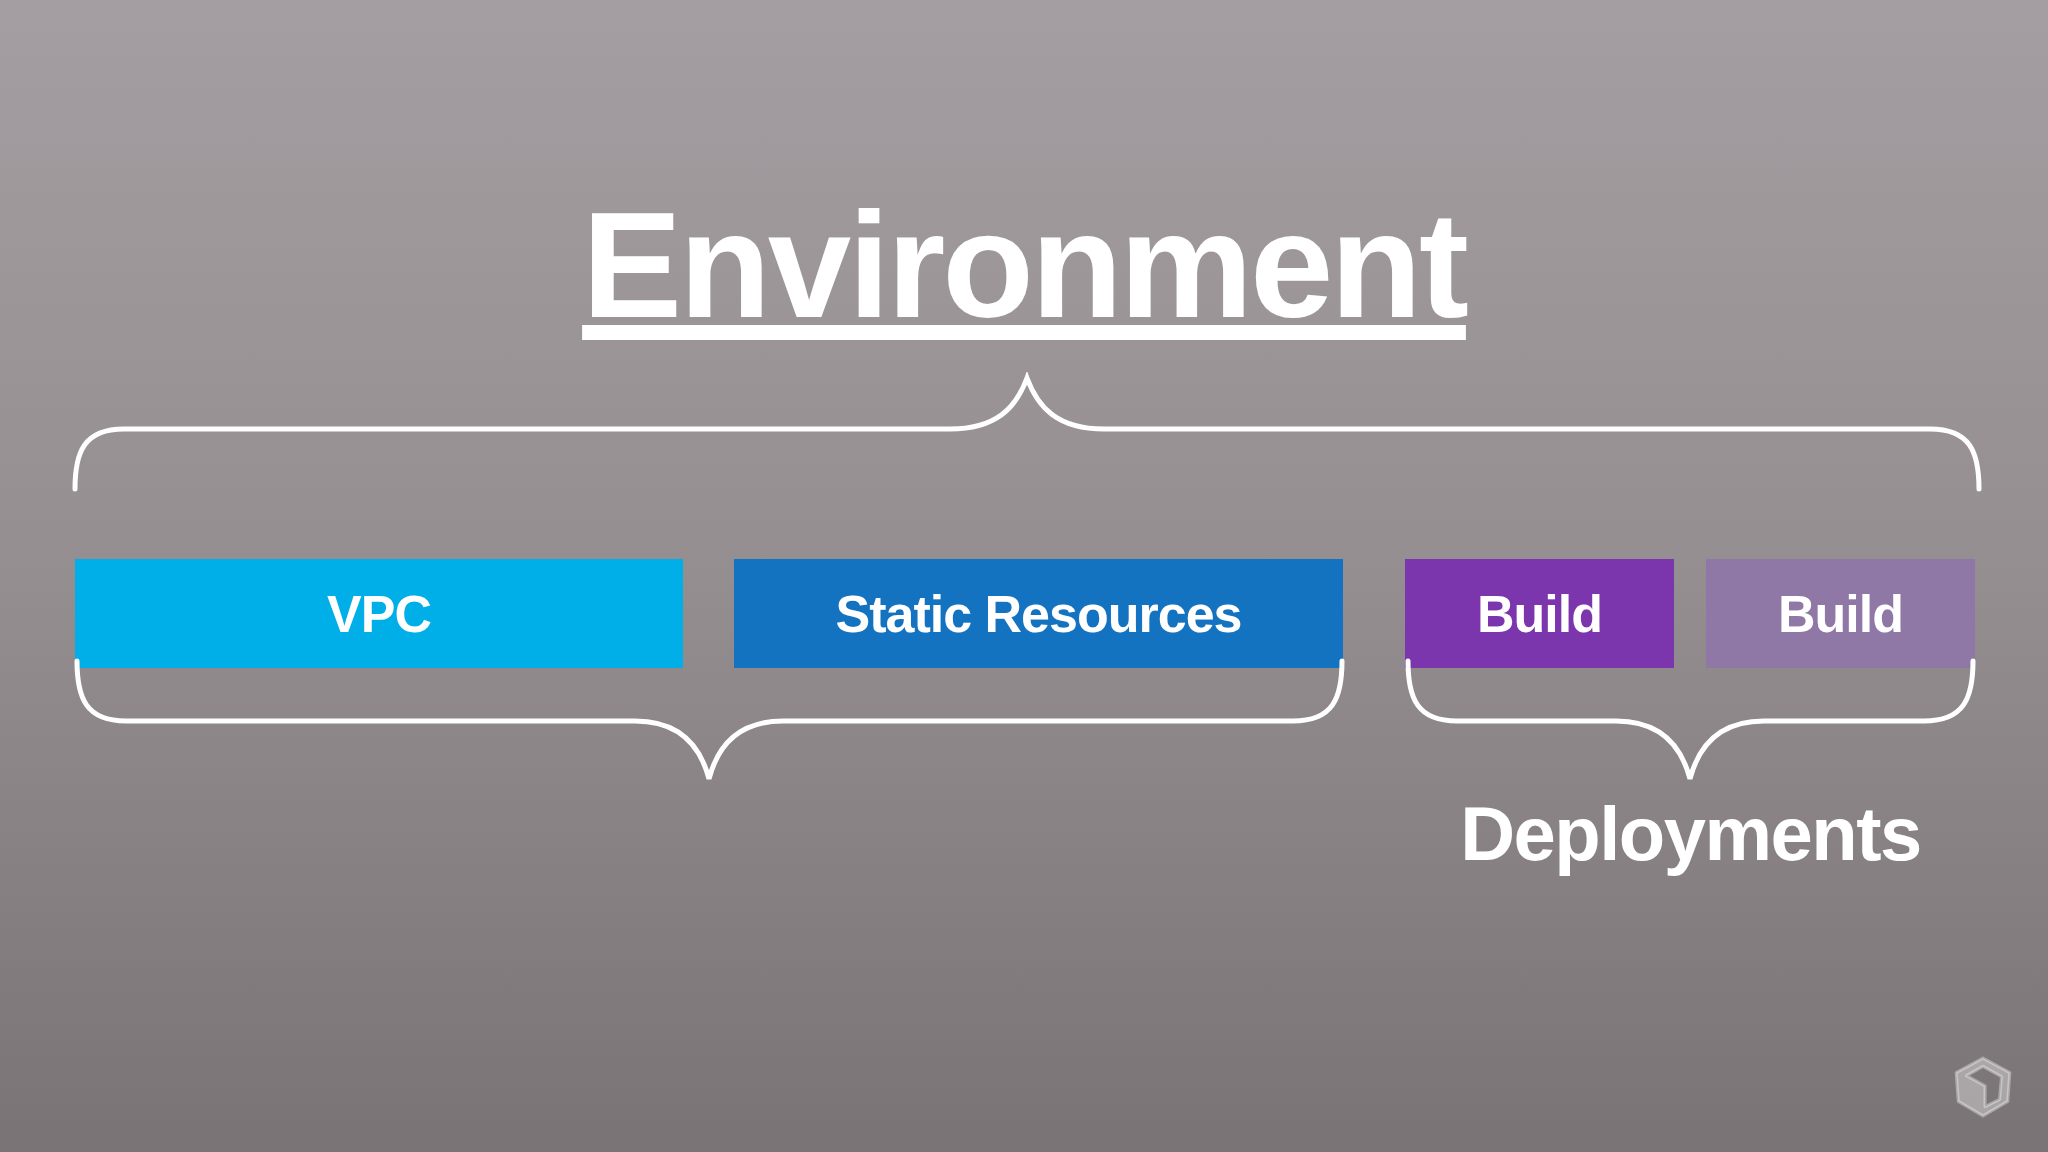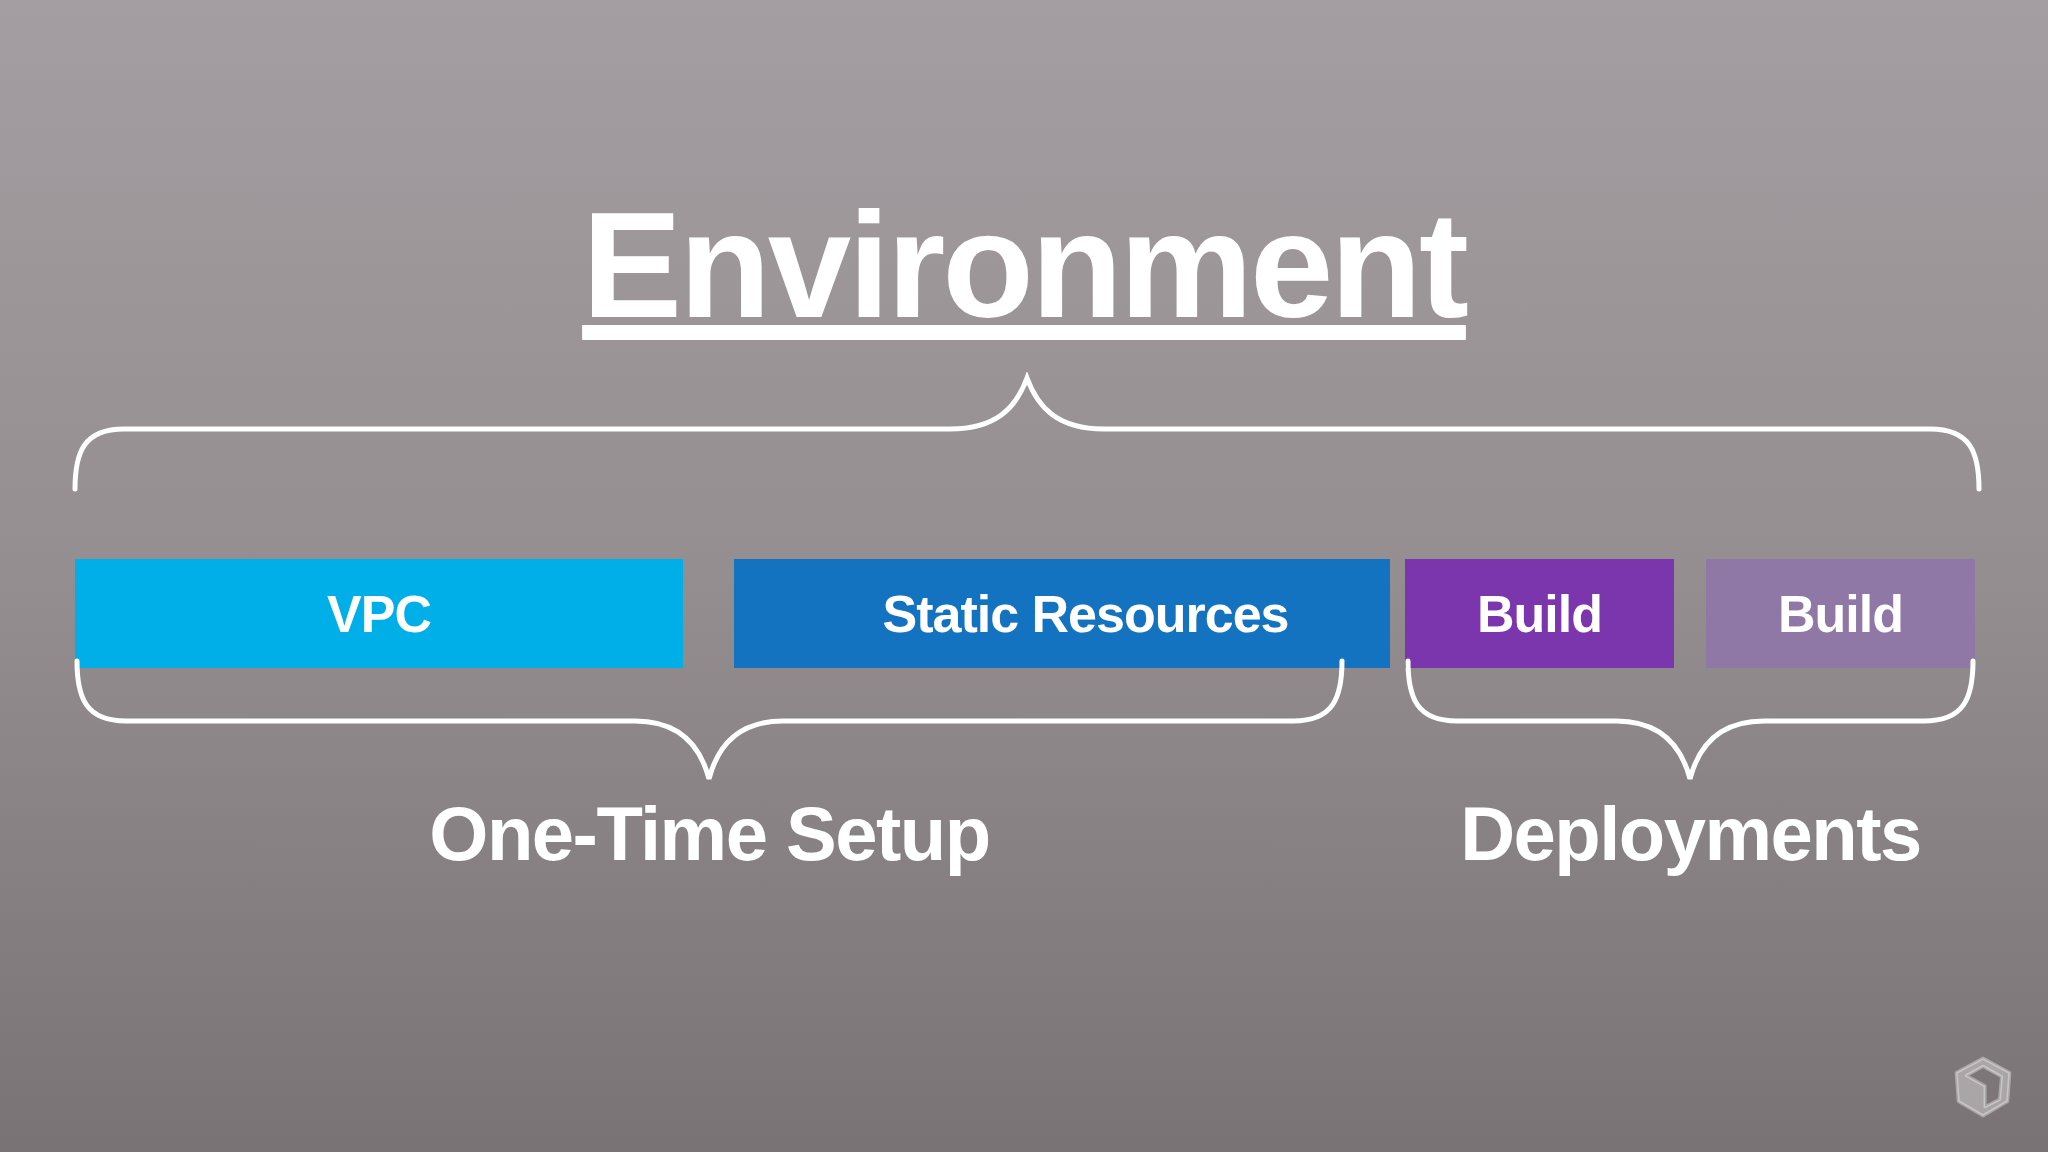--- a/index.html
+++ b/index.html
@@ -100,21 +100,21 @@
   <div class="brace brace-top">
     <svg viewBox="0 0 1910 120" preserveAspectRatio="none">
       <path d="M 3,117 C 3,80 12,57 52,57 L 878,57 C 924,57 944,36 955,6 C 966,36 986,57 1032,57 L 1858,57 C 1898,57 1907,80 1907,117"></path>
     </svg>
   </div>
 
   <div class="node node-vpc" style="background: rgb(0, 174, 232);">
     <span>VPC</span>
   </div>
 
-  <div class="node node-static" style="background: rgb(20, 115, 192); padding-left: 47px;">
+  <div class="node node-static" style="background: rgb(20, 115, 192);">
     <span>Static Resources</span>
   </div>
 
   <div class="node node-build1" style="background: rgb(123, 53, 173);">
     <span>Build</span>
   </div>
 
   <div class="node node-build2" style="background: rgb(143, 119, 166);">
     <span>Build</span>
   </div>
@@ -124,21 +124,20 @@
       <path d="M 3,3 C 3,40 12,63 52,63 L 561,63 C 607,63 627,90 635,121 C 643,90 663,63 709,63 L 1219,63 C 1259,63 1268,40 1268,3"></path>
     </svg>
   </div>
 
   <div class="brace brace-deploy">
     <svg viewBox="0 0 571 127" preserveAspectRatio="none">
       <path d="M 3,3 C 3,40 12,63 52,63 L 211,63 C 257,63 277,90 285,121 C 293,90 313,63 359,63 L 519,63 C 559,63 568,40 568,3"></path>
     </svg>
   </div>
 
-  <div class="group-label group-label-setup">One-Time Setup</div>
 
   <div class="group-label group-label-deploy">Deployments</div>
 
   <div class="watermark">
     <svg viewBox="0 0 64 64">
       <path fill-rule="evenodd" fill="rgba(255,255,255,0.35)" stroke="rgba(255,255,255,0.35)" stroke-width="3" stroke-linejoin="round" d="M32,4 L58,18 L56,46 L32,60 L8,46 L6,18 Z M16,21 L32,12 L50,22 L48,44 L34,51 L34,31 Z"></path>
     </svg>
   </div>
 
 </div>

